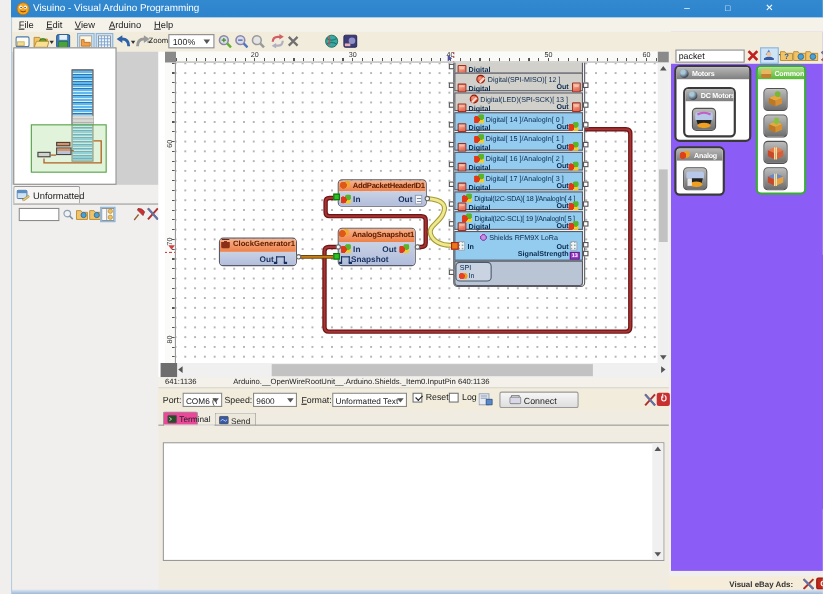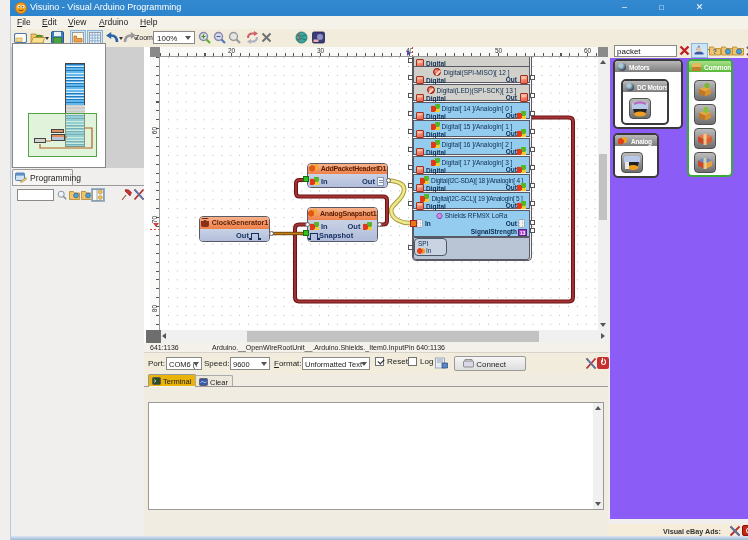--- a/index.html
+++ b/index.html
@@ -269,21 +269,21 @@
         <div class="abs" style="left:21px;top:94px;width:12px;height:5px;background:#d0d4cc;border:1px solid #444"></div>
       </div>
     </div>
 
     <div class="abs" style="left:1px;top:122px;width:61px;height:16px;background:#f6f5f3;border:1px solid #9a9a9a;border-bottom:none;border-radius:2px 2px 0 0">
       <svg class="abs" style="left:2px;top:2px" width="12" height="11" viewBox="0 0 12 11">
         <rect x="0.5" y="1" width="9" height="7.5" rx="1" fill="#cfe2f2" stroke="#4a76a8" stroke-width="0.9"></rect>
         <rect x="0.5" y="1" width="9" height="2.6" fill="#5b8fc4"></rect>
         <path d="M5 9.5 L11 5.5 L11.8 7 L6.5 10.8 Z" fill="#e8c87a" stroke="#a08030" stroke-width="0.5"></path>
       </svg>
-      <span class="abs" style="left:17px;top:2.5px;font-size:8.5px;color:#222">Programming</span>
+      <span class="abs" style="left:17px;top:2.5px;font-size:8.5px;color:#222">Unformatted</span>
     </div>
     <div class="abs" style="left:1px;top:138px;width:132px;height:1px;background:#9a9a9a"></div>
 
     <div class="abs" style="left:6px;top:142px;width:37px;height:12px;background:#fff;border:1px solid #8a8a8a"></div>
     <svg class="abs" style="left:46px;top:143px" width="10" height="10" viewBox="0 0 12 12">
       <circle cx="5" cy="5" r="3.6" fill="#eef2f6" stroke="#90a0b0" stroke-width="1.3"></circle>
       <path d="M7.6 7.6 L11 11" stroke="#8090a0" stroke-width="1.8"></path>
     </svg>
     <svg class="abs" style="left:58px;top:142px" width="11" height="12" viewBox="0 0 11 12">
       <path d="M0.5 2.5 L4.5 2.5 L5.5 4 L10.5 4 L10.5 10.5 L0.5 10.5 Z" fill="#f2c46a" stroke="#b5862c" stroke-width="0.8"></path>
@@ -590,33 +590,33 @@
         <path d="M1.5 1.5 L10.5 11.5 M10.5 1.5 L1.5 11.5" stroke="#b03030" stroke-width="1.8"></path>
         <path d="M1.5 1.5 L10.5 11.5" stroke="#5878b0" stroke-width="1.8"></path>
       </svg>
       <div class="abs" style="left:453px;top:3px;width:12px;height:12px;background:#c83030;border-radius:2px">
         <div class="abs" style="left:3.5px;top:2px;width:5px;height:6px;border:1.3px solid #fff;border-radius:50%"></div>
         <div class="abs" style="left:5.3px;top:1px;width:1.4px;height:4px;background:#c83030;border-left:1.3px solid #fff"></div>
       </div>
     </div>
 
     <div class="abs" style="left:0;top:30px;width:464px;height:14px;background:#f1ece1">
-      <div class="abs" style="left:4px;top:1px;width:48px;height:13px;background:#eab308;border:1px solid #999;border-bottom:none;border-radius:2px 2px 0 0;white-space:nowrap">
+      <div class="abs" style="left:4px;top:1px;width:32px;height:13px;background:#ec4899;border:1px solid #999;border-bottom:none;border-radius:2px 2px 0 0;white-space:nowrap">
         <svg class="abs" style="left:3px;top:2px" width="9" height="8" viewBox="0 0 9 8">
             <rect x="0.5" y="0.5" width="8" height="7" rx="1" fill="#2a4a2a" stroke="#555" stroke-width="0.8"></rect>
             <path d="M2 2.5 L4 4 L2 5.5" stroke="#b0e0b0" stroke-width="0.9" fill="none"></path>
           </svg>
         <span class="abs" style="left:14px;top:2px;font-size:7.5px;color:#222">Terminal</span>
       </div>
       <div class="abs" style="left:51px;top:2px;width:38px;height:12px;background:#ece8dc;border:1px solid #aaa;border-bottom:none;border-radius:2px 2px 0 0;white-space:nowrap">
         <svg class="abs" style="left:3px;top:2px" width="9" height="8" viewBox="0 0 9 8">
             <rect x="0.5" y="0.5" width="8" height="7" rx="1" fill="#3858a8" stroke="#555" stroke-width="0.8"></rect>
             <path d="M1.5 5 Q3 2 4.5 4 T 7.5 3.5" stroke="#c0d8f8" stroke-width="0.8" fill="none"></path>
           </svg>
-        <span class="abs" style="left:14px;top:2px;font-size:7.5px;color:#222">Clear</span>
+        <span class="abs" style="left:14px;top:2px;font-size:7.5px;color:#222">Send</span>
       </div>
       <div class="abs" style="left:0;bottom:0;width:464px;height:1px;background:#999"></div>
       <div class="abs" style="left:5px;bottom:0;width:46px;height:1px;background:#f6f4ee"></div>
     </div>
 
 
     <div class="abs" style="left:4px;top:59px;width:456px;height:108px;background:#fff;border:1px solid #999">
       <div class="abs" style="right:0;top:0;width:10px;height:106px;background:#f0f0f0">
         <div class="tri-up"></div>
         <div class="abs" style="left:2px;bottom:3px">

